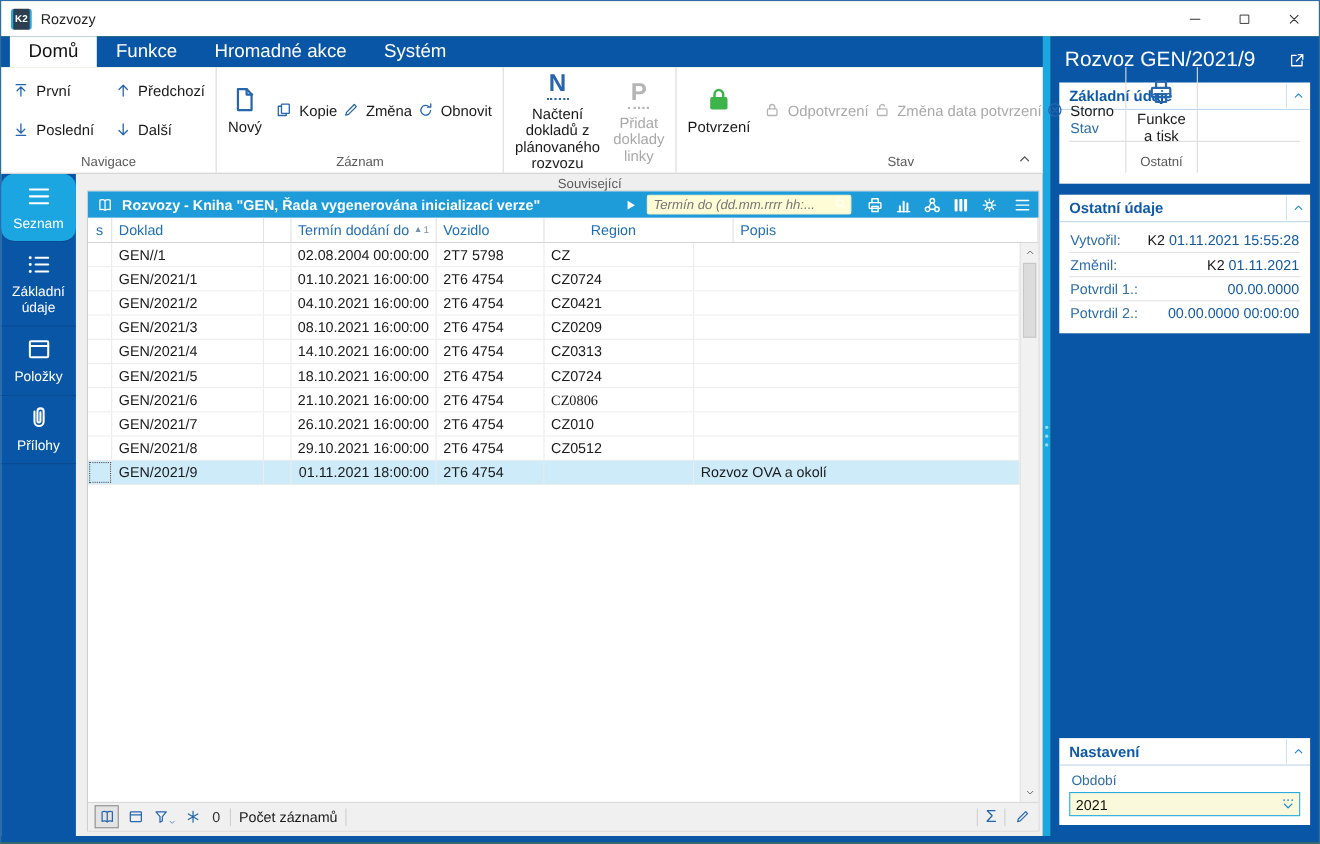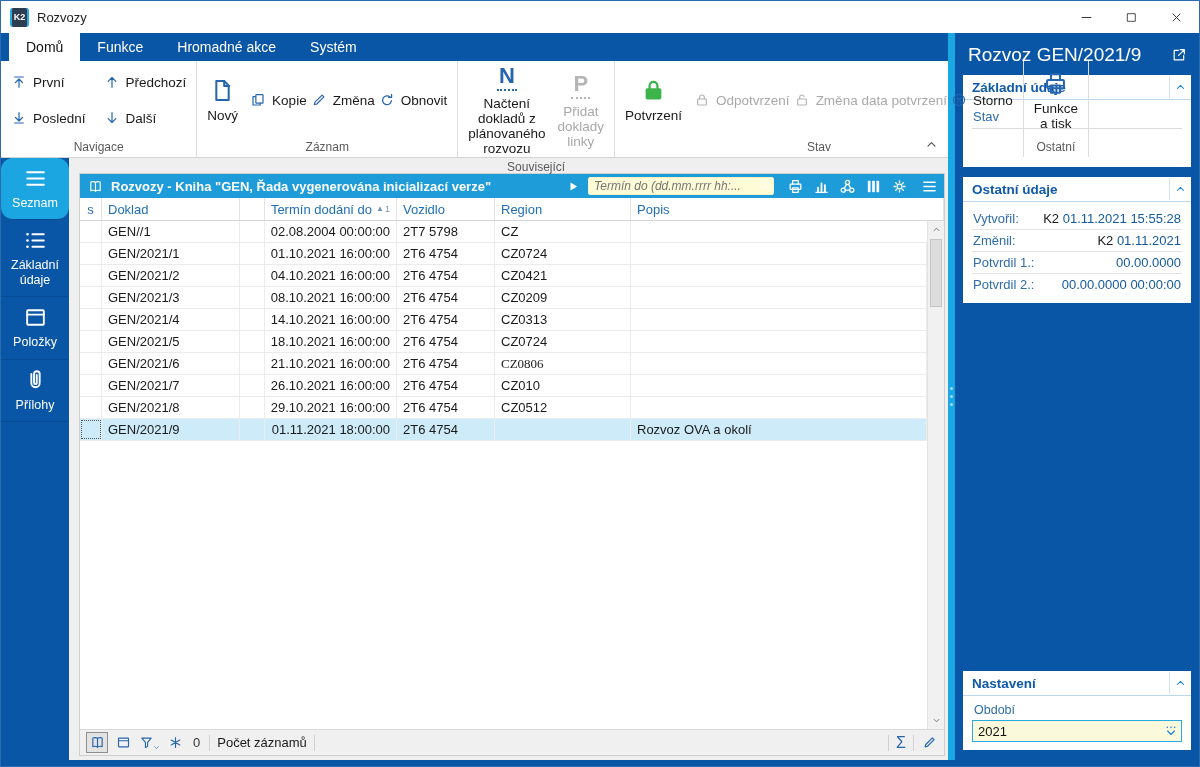--- a/index.html
+++ b/index.html
@@ -21,21 +21,21 @@
 
   
   .body-row{flex:1;display:flex;min-height:0;}
   .left-col{flex:1;display:flex;flex-direction:column;min-width:0;}
   .splitter{width:7px;background:#1ba7e3;display:flex;flex-direction:column;align-items:center;justify-content:center;gap:5px;}
   .splitter i{width:3px;height:3px;border-radius:50%;background:#9fdcf5;display:block;}
   .right-panel{width:244px;background:#0a56a6;display:flex;flex-direction:column;}
 
   
   .tabband{height:28px;background:#0a56a6;display:flex;align-items:stretch;padding-left:8px;flex:0 0 auto;}
-  .tab{color:#fff;display:flex;align-items:center;padding:0 17px;font-size:14px;cursor:default;}
+  .tab{color:#fff;display:flex;align-items:center;padding:0 17px;font-size:17px;cursor:default;}
   .tab.active{background:#fff;color:#111;}
   .ribbon{height:97px;background:#fff;border-bottom:1px solid #d4d4d4;display:flex;position:relative;flex:0 0 auto;}
   .rb-group{display:flex;flex-direction:column;border-right:1px solid #dcdcdc;}
   .rb-items{flex:1;display:flex;align-items:center;padding:3px 10px;gap:12px;}
   .rb-glabel{text-align:center;color:#5a5a5a;font-size:12px;padding:1px 6px 3px;border-top:0;}
   .nav-grid .rb-items{display:grid;grid-template-rows:repeat(2,1fr);grid-auto-flow:column;column-gap:18px;row-gap:0;align-items:center;}
   .rb-small{display:flex;align-items:center;gap:6px;font-size:13.5px;white-space:nowrap;color:#1a1a1a;}
   .rb-small .ic{width:16px;height:16px;color:#2666ae;flex:0 0 auto;}
   .rb-stack{display:flex;flex-direction:row;gap:4px;align-items:flex-start;}
   .rb-big{display:flex;flex-direction:column;align-items:center;justify-content:flex-start;text-align:center;
@@ -435,21 +435,21 @@
                 <div class="hcell" style="width: 25px;">
                   <span></span>
                 </div>
                 <div class="hcell right" style="width: 132px;">
                   <span>Termín dodání do</span>
                   <span class="sort">▲<span class="sub">1</span></span>
                 </div>
                 <div class="hcell" style="width: 98px;">
                   <span>Vozidlo</span>
                 </div>
-                <div class="hcell" style="width: 136px;">
+                <div class="hcell" style="width: 136px; margin-left: 36px;">
                   <span>Region</span>
                 </div>
                 <div class="hcell" style="flex: 1 1 0%;">
                   <span>Popis</span>
                 </div>
               </div>
 
             <div class="b-main">
               <div class="b-table">
                   <div class="row">

